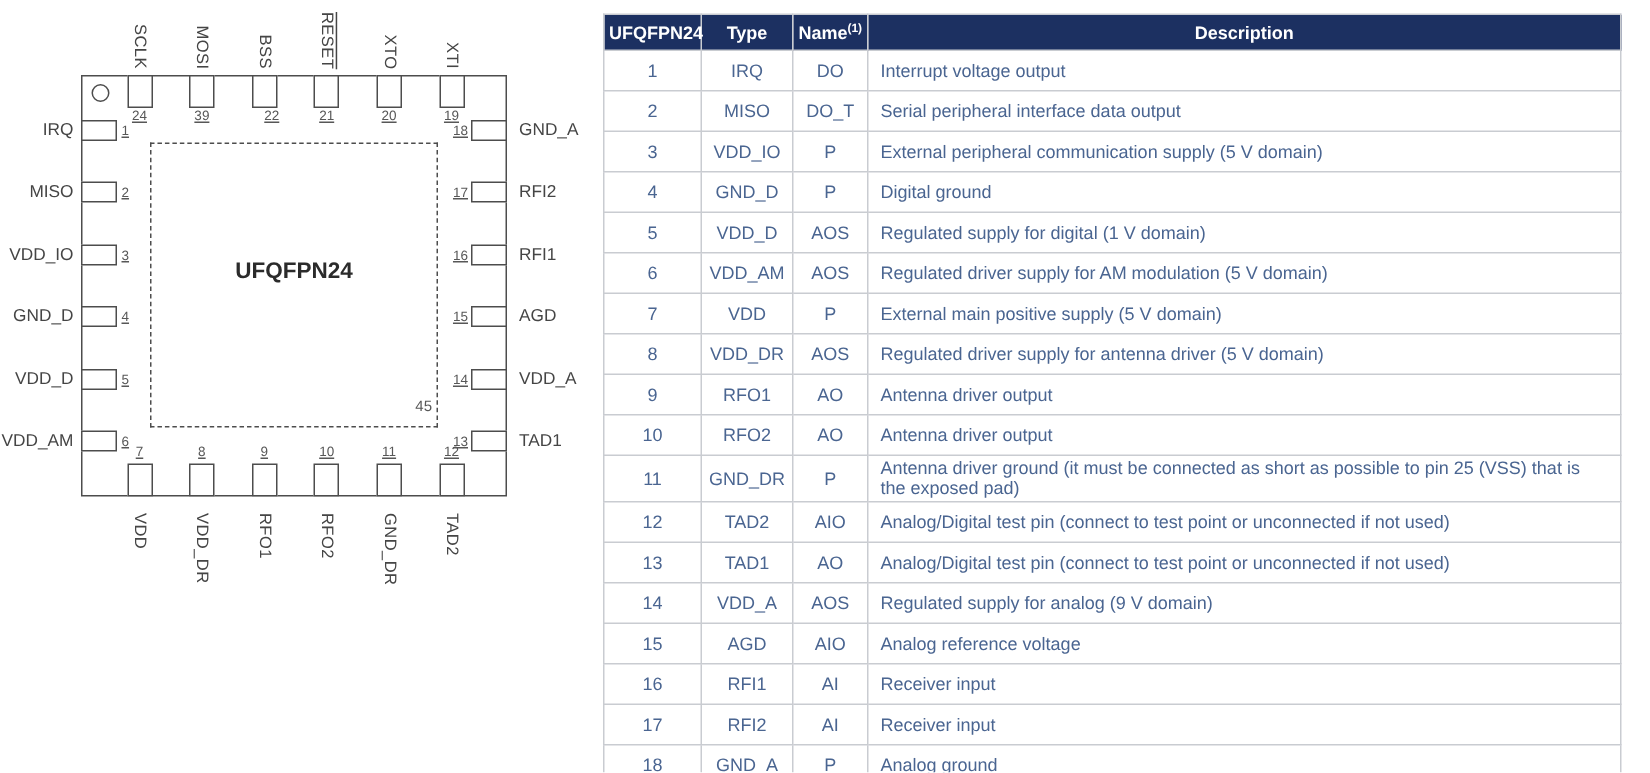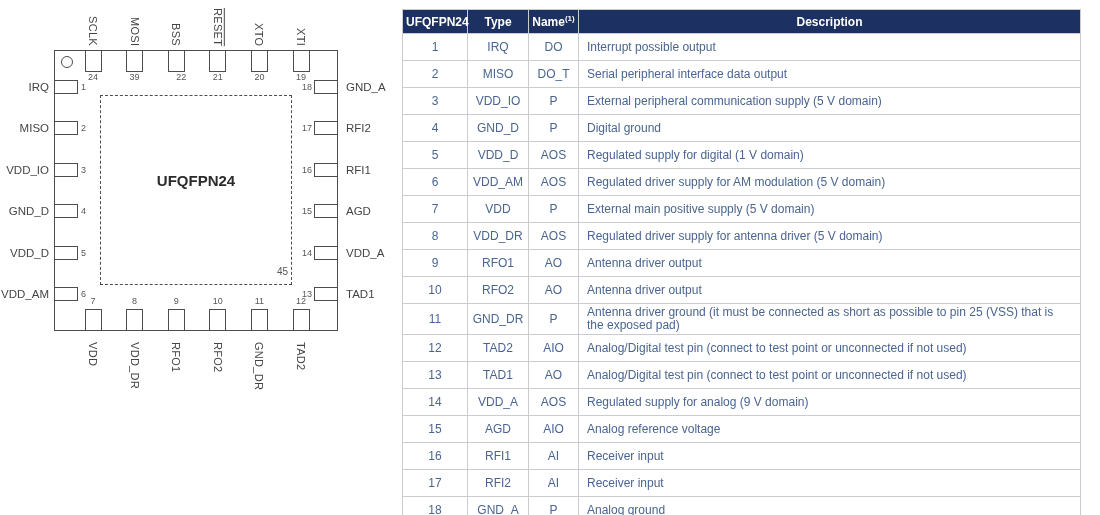--- a/index.html
+++ b/index.html
@@ -16,21 +16,21 @@
         border:1.5px dashed #4d4d4d;box-sizing:border-box;}
   .epad-num{position:absolute;left:264px;top:266px;width:24px;text-align:right;
             font-size:10px;color:#575757;}
   .chip-title{position:absolute;left:100px;top:171px;width:192px;text-align:center;color:#2b2b2b;}
   .chip-title .t1{font-size:15px;font-weight:bold;line-height:19px;}
   .chip-title .t2{font-size:14px;font-weight:bold;line-height:18px;}
 
   .pin{position:absolute;border:1.4px solid #4d4d4d;background:#fff;box-sizing:border-box;}
   .pin-v{width:17px;height:22px;}
   .pin-h{width:24px;height:14px;}
-  .num{position:absolute;font-size:9px;color:#575757;line-height:9px;}
+  .num{position:absolute;font-size:9px;color:#575757;line-height:9px;text-decoration:underline;}
   .num-c{text-align:center;}
   .num-r{text-align:right;}
   .vwrap{position:absolute;width:16px;display:flex;justify-content:center;}
   .vtop{top:2px;height:44px;align-items:flex-end;}
   .vbot{top:342px;height:84px;align-items:flex-start;}
   .vlabel{writing-mode:vertical-rl;font-size:11px;color:#454545;letter-spacing:.3px;line-height:16px;}
   .ovl{text-decoration:overline;}
   .hlabel{position:absolute;font-size:11.5px;color:#454545;height:14px;line-height:14px;}
   .hleft{left:0;width:49px;text-align:right;}
   .hright{left:346px;width:80px;text-align:left;}
@@ -170,21 +170,21 @@
         <th>Type</th>
         <th><span>Name</span><sup>(1)</sup></th>
         <th>Description</th>
       </tr>
     </thead>
     <tbody>
         <tr>
           <td>1</td>
           <td>IRQ</td>
           <td>DO</td>
-          <td class="desc">Interrupt possible output</td>
+          <td class="desc">Interrupt voltage output</td>
         </tr>
         <tr>
           <td>2</td>
           <td>MISO</td>
           <td>DO_T</td>
           <td class="desc">Serial peripheral interface data output</td>
         </tr>
         <tr>
           <td>3</td>
           <td>VDD_IO</td>

